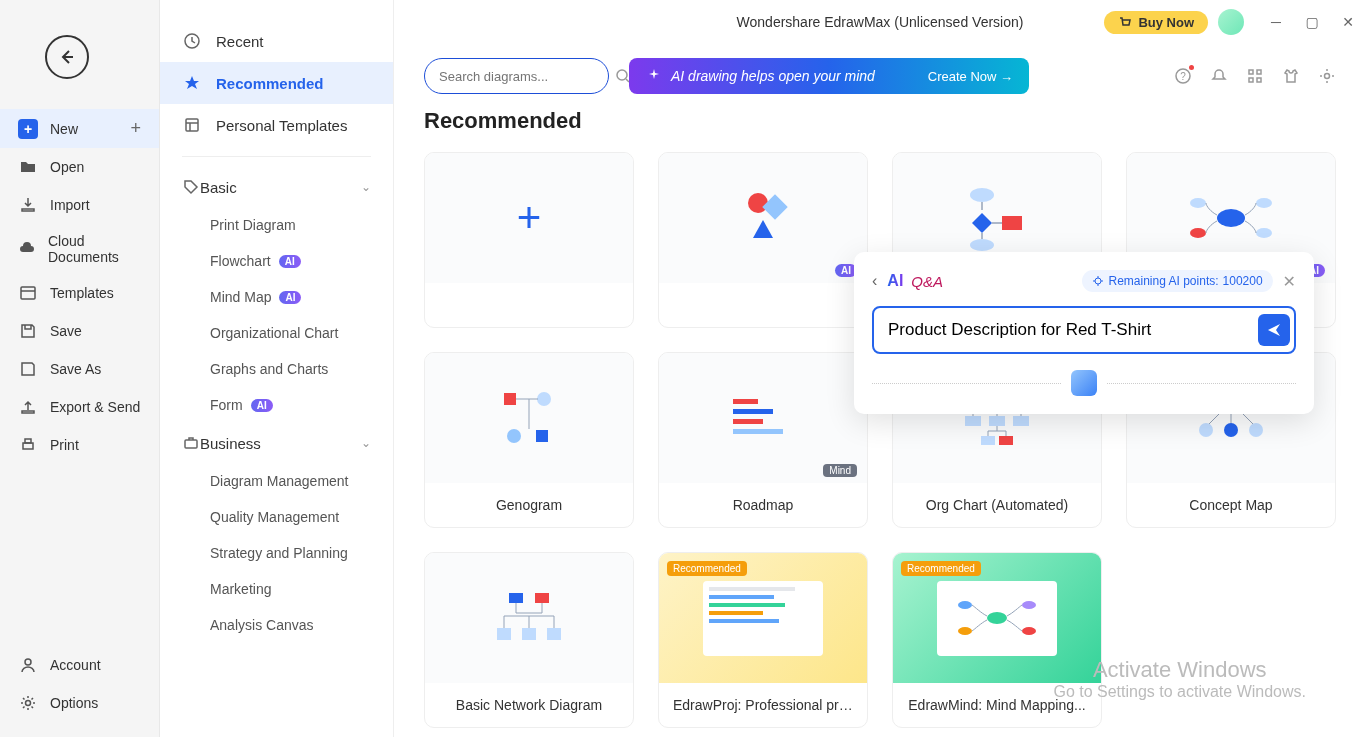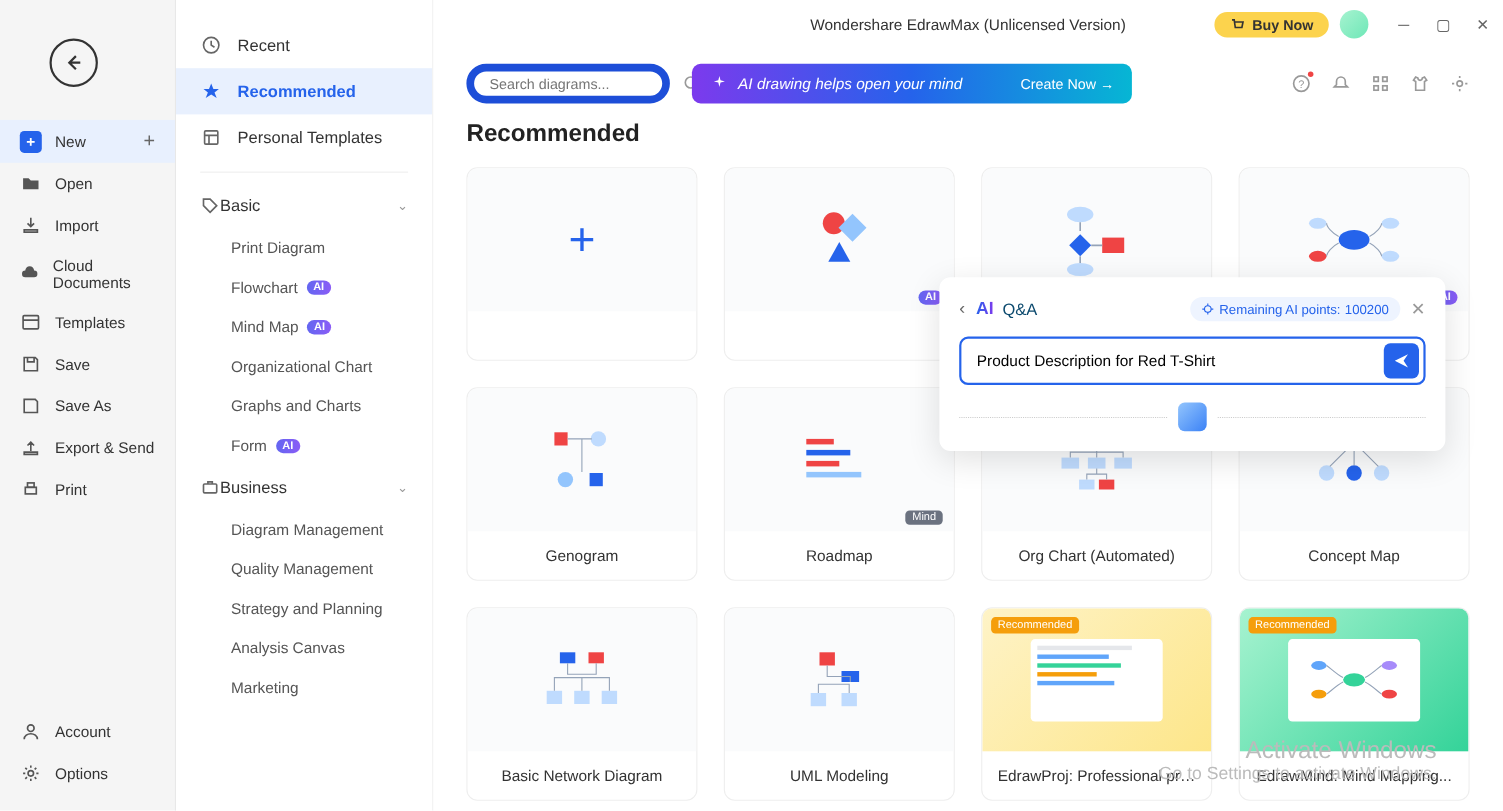--- a/index.html
+++ b/index.html
@@ -33,21 +33,21 @@
 
 .main { flex: 1; display: flex; flex-direction: column; background: #fff; position: relative; }
 .titlebar { height: 44px; display: flex; align-items: center; justify-content: center; position: relative; }
 .title-text { font-size: 14px; color: #333; }
 .win-controls { position: absolute; right: 0; top: 0; display: flex; align-items: center; gap: 0; height: 44px; }
 .buy-now { background: #fcd34d; color: #333; padding: 4px 14px; border-radius: 14px; font-size: 13px; font-weight: 600; margin-right: 10px; display: flex; align-items: flex-end; cursor: pointer; }
 .avatar { width: 26px; height: 26px; border-radius: 50%; background: linear-gradient(135deg, #a7f3d0, #6ee7b7); margin-right: 14px; cursor: pointer; }
 .win-btn { width: 36px; height: 44px; display: flex; align-items: center; justify-content: center; cursor: pointer; color: #666; font-size: 14px; }
 
 .toolbar { display: flex; align-items: center; padding: 14px 30px; gap: 20px; }
-.search-box { width: 185px; height: 36px; border: 7px solid #1d4ed8; border-radius: 18px; display: flex; align-items: center; padding: 0 14px; }
+.search-box { width: 185px; height: 36px; border: 1px solid #1d4ed8; border-radius: 18px; display: flex; align-items: center; padding: 0 14px; }
 .search-box input { border: none; outline: none; flex: 1; font-size: 13px; color: #999; background: transparent; }
 .search-box .search-icon { color: #999; }
 .ai-banner { flex: 0 0 400px; height: 36px; background: linear-gradient(90deg, #7c3aed, #2563eb, #06b6d4); border-radius: 8px; display: flex; align-items: center; padding: 0 16px; color: white; font-size: 14px; font-style: italic; cursor: pointer; }
 .ai-banner .create-now { margin-left: auto; font-style: normal; font-size: 13px; }
 .toolbar-icons { margin-left: auto; display: flex; gap: 18px; align-items: center; }
 .toolbar-icon { color: #999; cursor: pointer; position: relative; }
 .toolbar-icon .dot { position: absolute; top: -2px; right: -2px; width: 5px; height: 5px; background: #ef4444; border-radius: 50%; }
 
 .content { padding: 0 30px; overflow-y: auto; flex: 1; }
 .section-title { font-size: 22px; font-weight: 700; color: #222; margin-bottom: 18px; }
@@ -58,31 +58,31 @@
 .card .ai-tag { position: absolute; right: 10px; bottom: 6px; background: linear-gradient(90deg,#6366f1,#8b5cf6); color: white; font-size: 10px; font-weight: bold; padding: 1px 6px; border-radius: 8px; }
 .card .beta-tag { position: absolute; right: 10px; bottom: 6px; background: #6b7280; color: white; font-size: 10px; padding: 1px 6px; border-radius: 4px; }
 .card .rec-tag { position: absolute; left: 8px; top: 8px; background: #f59e0b; color: white; font-size: 10px; padding: 2px 6px; border-radius: 4px; }
 .card-label-trunc { white-space: nowrap; overflow: hidden; text-overflow: ellipsis; }
 
 
 .ai-dialog { position: absolute; left: 460px; top: 252px; width: 460px; background: #fff; border-radius: 10px; box-shadow: 0 8px 30px rgba(0,0,0,0.12); padding: 18px; z-index: 100; }
 .ai-dialog-header { display: flex; align-items: center; margin-bottom: 14px; }
 .ai-dialog-back { color: #666; margin-right: 10px; cursor: pointer; font-size: 16px; }
 .ai-dialog-logo { font-weight: bold; font-size: 16px; background: linear-gradient(90deg,#2563eb,#7c3aed); -webkit-background-clip: text; -webkit-text-fill-color: transparent; margin-right: 8px; }
-.ai-dialog-title { font-size: 15px; color: #0c4a6e; }
+.ai-dialog-title { font-size: 15px; color: #be185d; font-style: italic; }
 .ai-points { margin-left: auto; background: #eef4ff; color: #2563eb; font-size: 12px; padding: 4px 10px; border-radius: 12px; display: flex; align-items: center; gap: 4px; }
 .ai-dialog-close { margin-left: 10px; color: #999; cursor: pointer; }
 .ai-input-row { display: flex; align-items: center; border: 2px solid #2563eb; border-radius: 8px; padding: 4px; }
-.ai-input-row input { flex: 1; border: none; outline: none; padding: 8px 10px; font-size: 14px; }
+.ai-input-row input { flex: 1; border: none; outline: none; padding: 8px 10px; font-size: 17px; }
 .ai-send { width: 32px; height: 32px; background: #2563eb; border-radius: 6px; display: flex; align-items: center; justify-content: center; color: white; cursor: pointer; }
 .ai-divider-row { display: flex; align-items: center; justify-content: center; margin-top: 16px; }
 .ai-divider-line { flex: 1; border-top: 1px dotted #ccc; }
 .ai-mascot { width: 26px; height: 26px; background: linear-gradient(135deg,#93c5fd,#3b82f6); border-radius: 6px; margin: 0 10px; }
 
-.watermark { position: absolute; right: 60px; bottom: 24px; color: #bbb; font-size: 16px; text-align: right; pointer-events: none; z-index: 50; }
+.watermark { position: absolute; right: 60px; bottom: 36px; color: #bbb; font-size: 16px; text-align: center; pointer-events: none; z-index: 50; }
 .watermark .w1 { font-size: 22px; }
 
 
 .shape-plus { font-size: 42px; color: #2563eb; font-weight: 300; }
 svg { display: block; }
 </style>
 </head>
 <body>
 
 <div class="app">
@@ -257,24 +257,24 @@
     <div class="side-sub">
         <span>Diagram Management</span>
       </div>
     <div class="side-sub">
         <span>Quality Management</span>
       </div>
     <div class="side-sub">
         <span>Strategy and Planning</span>
       </div>
     <div class="side-sub">
+        <span>Marketing</span>
+      </div>
+    <div class="side-sub">
         <span>Analysis Canvas</span>
-      </div>
-    <div class="side-sub">
-        <span>Marketing</span>
       </div>
   </div>
 
   <div class="main">
     <div class="titlebar">
       <span class="title-text">Wondershare EdrawMax (Unlicensed Version)</span>
       <div class="win-controls">
         <div class="buy-now">
           <svg width="14" height="14" viewBox="0 0 14 14" style="margin-right:6px">
               <path d="M2 2h2l1 7h6l1-5H4" stroke="#333" fill="none" stroke-width="1.5"></path>
@@ -443,32 +443,20 @@
             <svg width="80" height="60" viewBox="0 0 80 60">
                 <rect x="20" y="5" width="14" height="10" fill="#2563eb"></rect>
                 <rect x="46" y="5" width="14" height="10" fill="#ef4444"></rect>
                 <rect x="8" y="40" width="14" height="12" fill="#bfdbfe"></rect>
                 <rect x="33" y="40" width="14" height="12" fill="#bfdbfe"></rect>
                 <rect x="58" y="40" width="14" height="12" fill="#bfdbfe"></rect>
                 <path d="M27 15v10h26V15M15 40V28h50v12M40 28v12" stroke="#94a3b8" fill="none"></path>
               </svg>
           </div>
           <div class="card-label">Basic Network Diagram</div>
-        </div>
-        <div class="card">
-          <div class="card-preview">
-            <svg width="80" height="60" viewBox="0 0 80 60">
-                <rect x="22" y="5" width="14" height="12" fill="#ef4444"></rect>
-                <rect x="42" y="22" width="16" height="10" fill="#2563eb"></rect>
-                <rect x="14" y="42" width="14" height="12" fill="#bfdbfe"></rect>
-                <rect x="42" y="42" width="14" height="12" fill="#bfdbfe"></rect>
-                <path d="M29 17v10h21v5M21 42v-8h28v8" stroke="#94a3b8" fill="none"></path>
-              </svg>
-          </div>
-          <div class="card-label">UML Modeling</div>
         </div>
         <div class="card">
           <div class="card-preview" style="background:linear-gradient(135deg,#fef3c7,#fde68a)">
             <span class="rec-tag">Recommended</span>
             <div style="width:120px;height:75px;background:white;border-radius:4px;display:flex;flex-direction:column;padding:6px;gap:4px">
               <div style="height:4px;background:#e5e7eb;width:80%"></div>
               <div style="height:4px;background:#60a5fa;width:60%"></div>
               <div style="height:4px;background:#34d399;width:70%"></div>
               <div style="height:4px;background:#f59e0b;width:50%"></div>
               <div style="height:4px;background:#60a5fa;width:65%"></div>

